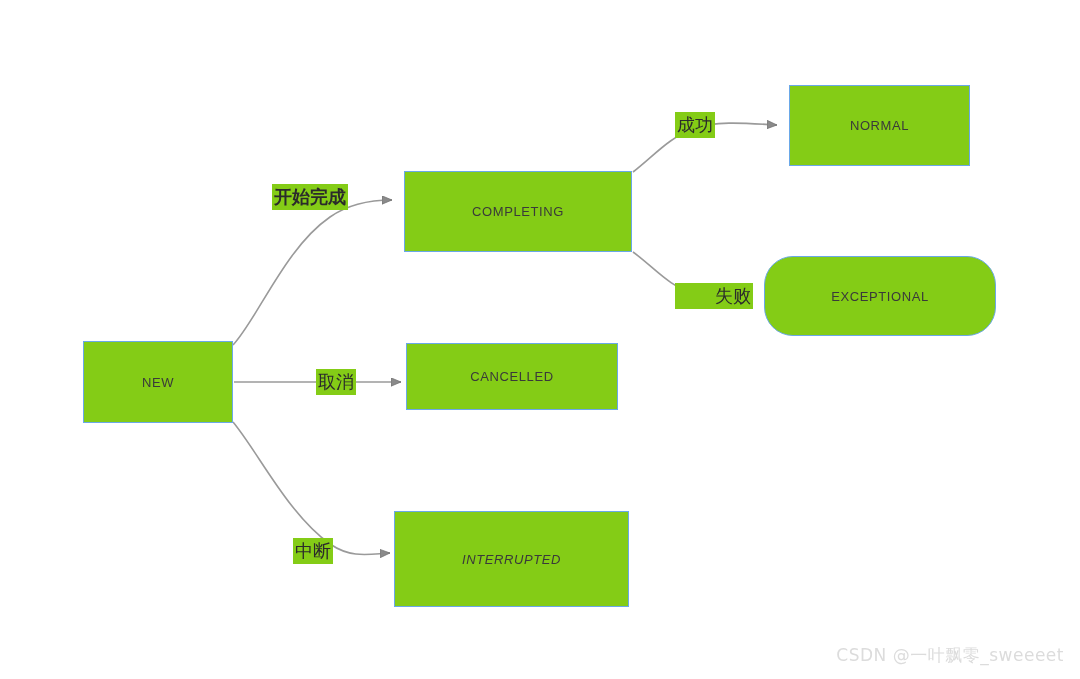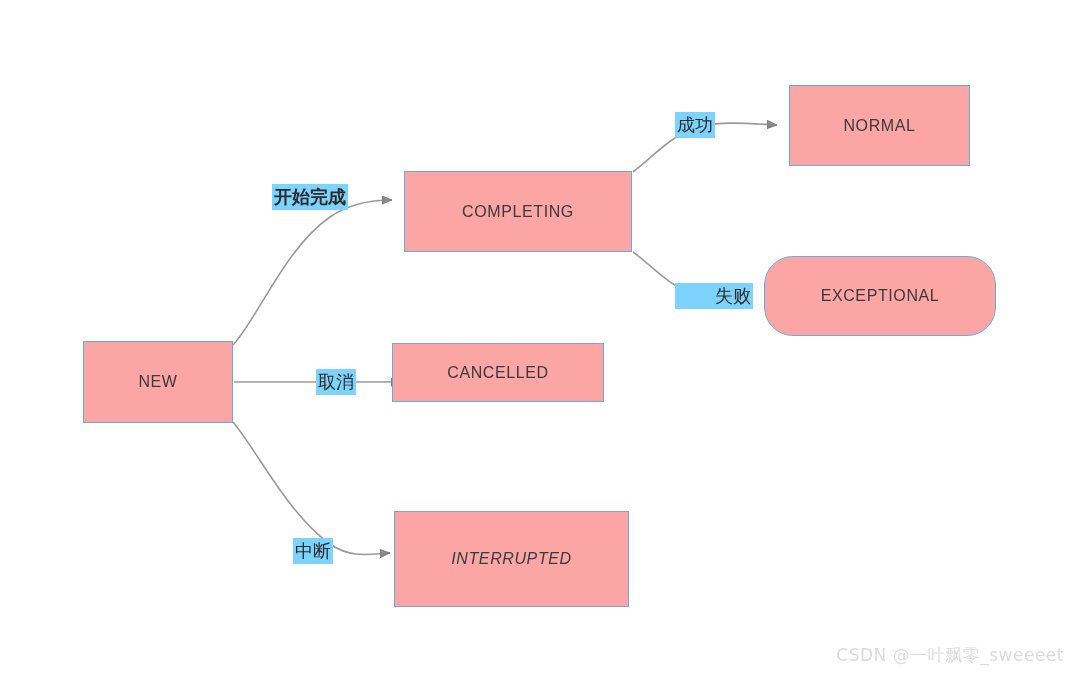--- a/index.html
+++ b/index.html
@@ -24,33 +24,33 @@
     position: absolute;
     left: 0;
     top: 0;
     width: 1080px;
     height: 679px;
     pointer-events: none;
   }
   .node {
     position: absolute;
     box-sizing: border-box;
-    background: #fca5a5;
+    background: #84cc16;
     border: 1.6px solid #6aa8e8;
     display: flex;
     align-items: center;
     justify-content: center;
     color: #3a3a3a;
-    font-size: 16px;
+    font-size: 13px;
     letter-spacing: 0.6px;
     font-family: "Liberation Sans", "DejaVu Sans", sans-serif;
   }
   .edge-label {
     position: absolute;
-    background: #7dd3fc;
+    background: #84cc16;
     color: #2b2b2b;
     font-size: 18px;
     line-height: 24px;
     padding: 1px 2px;
     white-space: nowrap;
     font-family: "DejaVu Sans", "Liberation Sans", sans-serif;
   }
   .watermark {
     position: absolute;
     right: 16px;
@@ -94,21 +94,21 @@
   </div>
 
   <div class="node" style="left:789px; top:85px; width:181px; height:81px;">
     <span>NORMAL</span>
   </div>
 
   <div class="node" style="left:764px; top:256px; width:232px; height:80px;border-radius:29px;">
     <span>EXCEPTIONAL</span>
   </div>
 
-  <div class="node" style="left:392px; top:343px; width:212px; height:59px;">
+  <div class="node" style="left:406px; top:343px; width:212px; height:67px;">
     <span>CANCELLED</span>
   </div>
 
   <div class="node" style="left:394px; top:511px; width:235px; height:96px;font-style:italic;">
     <span>INTERRUPTED</span>
   </div>
 
   <div class="edge-label" style="left:272px; top:184px;font-weight:bold;">开始完成</div>
 
   <div class="edge-label" style="left:675px; top:112px;">成功</div>

